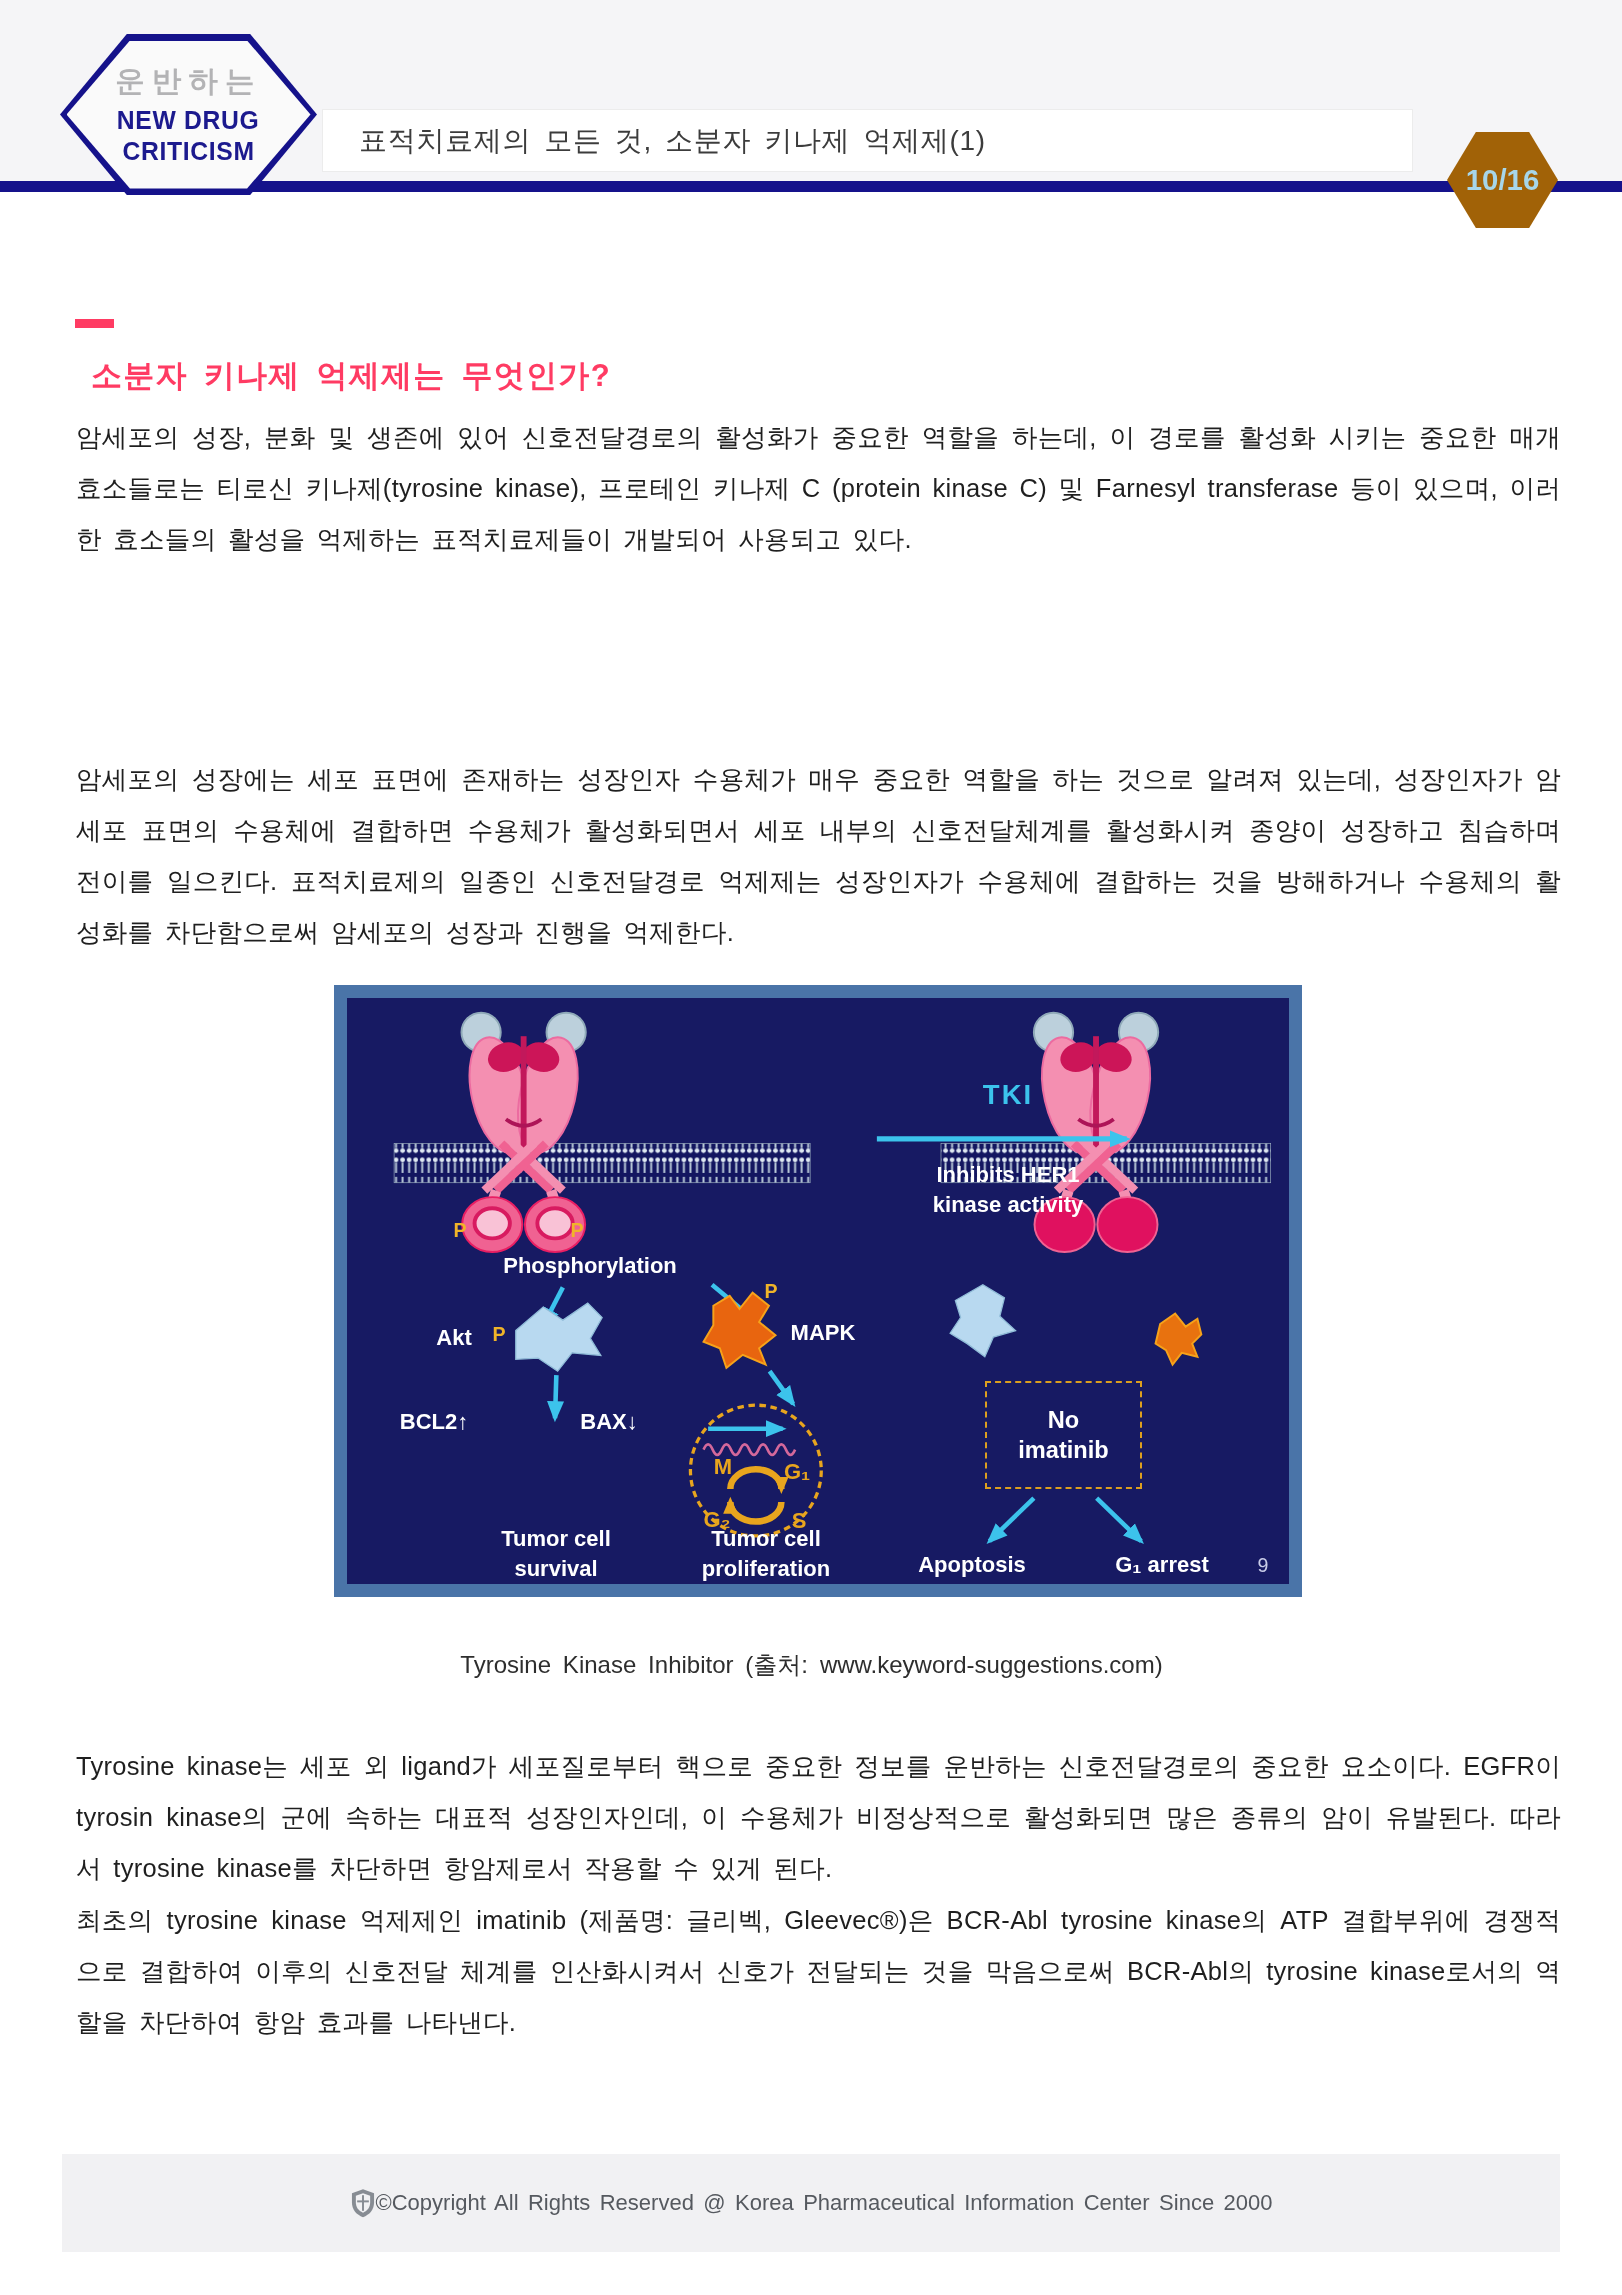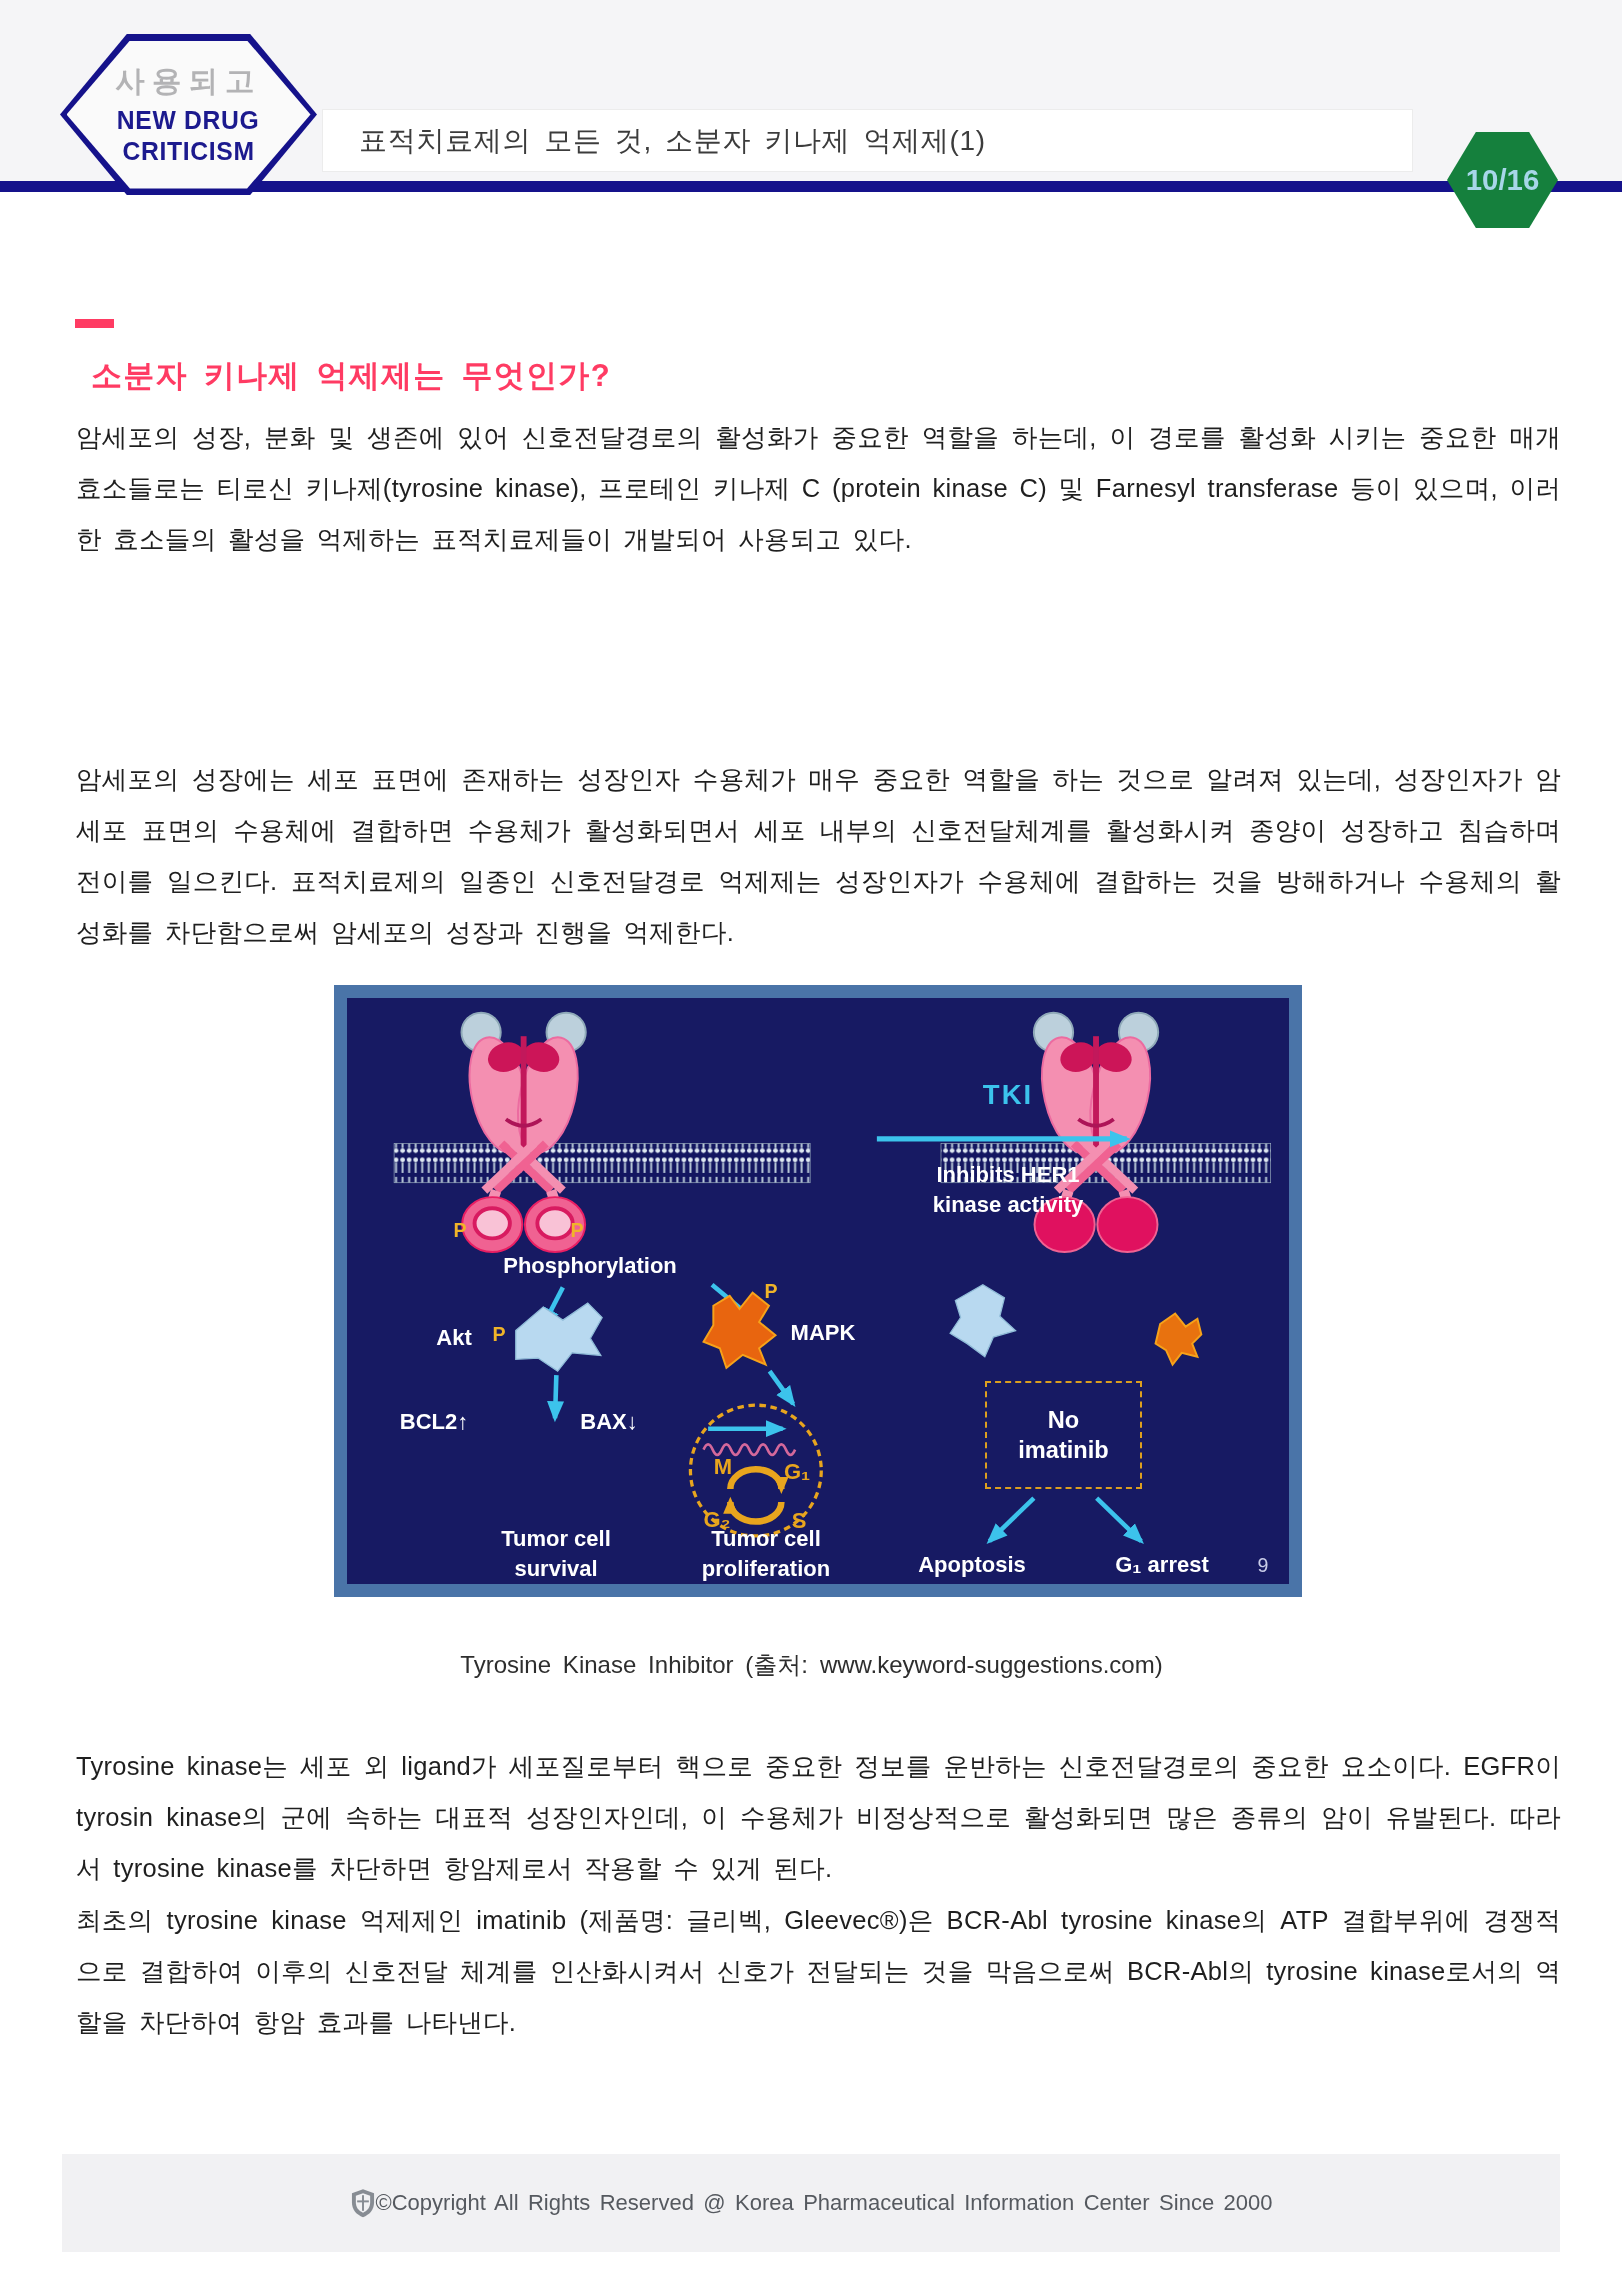--- a/index.html
+++ b/index.html
@@ -24,21 +24,21 @@
   }
   .logo-kr { color:#b3b3b5; font-size:29.4px; font-weight:bold; letter-spacing:7.2px; margin-bottom:3.9px; }
   .logo-en { color:#1c1a8e; font-size:26px; font-weight:600; letter-spacing:0.7px; line-height:31px; transform:scaleX(.95); }
   .title-box {
     position:absolute; left:322px; top:109px; width:1091px; height:63px; background:#ffffff;
     border:0.7px solid #ececec; display:flex; align-items:center; padding-left:36px;
   }
   .title-box span { font-size:28px; color:#3c3c3c; word-spacing:4.6px; letter-spacing:0.7px; }
   .page-badge {
     position:absolute; left:1447px; top:132px; width:111px; height:96px; z-index:2;
-    background:#15803d; clip-path:polygon(26% 0%,74% 0%,100% 50%,74% 100%,26% 100%,0% 50%);
+    background:#a16207; clip-path:polygon(26% 0%,74% 0%,100% 50%,74% 100%,26% 100%,0% 50%);
     display:flex; align-items:center; justify-content:center;
   }
   .page-badge span { color:#a7d6e9; font-size:29.4px; font-weight:bold; }
   
   .section-bar { position:absolute; left:75px; top:319px; width:39px; height:8.5px; background:#ff3b63; }
   .section-title { position:absolute; left:74px; top:338px; margin:17px; font-size:31px; font-weight:bold;
     color:#ff3b63; letter-spacing:1.3px; word-spacing:5.9px; }
   .body-text {
     position:absolute; left:76px; width:1485px; margin:0;
     font-size:25.5px; line-height:51px; color:#1f1f1f;
@@ -80,21 +80,21 @@
 </head>
 <body>
 
 <div class="page">
 
   <div class="header-strip"></div>
   <div class="header-rule"></div>
 
   <div class="logo-hex">
     <div class="logo-hex-inner">
-      <div class="logo-kr">사용되고</div>
+      <div class="logo-kr">운반하는</div>
       <div class="logo-en">NEW DRUG</div>
       <div class="logo-en">CRITICISM</div>
     </div>
   </div>
 
   <div class="title-box">
     <span>표적치료제의 모든 것, 소분자 키나제 억제제(1)</span>
   </div>
 
   <div class="page-badge">

